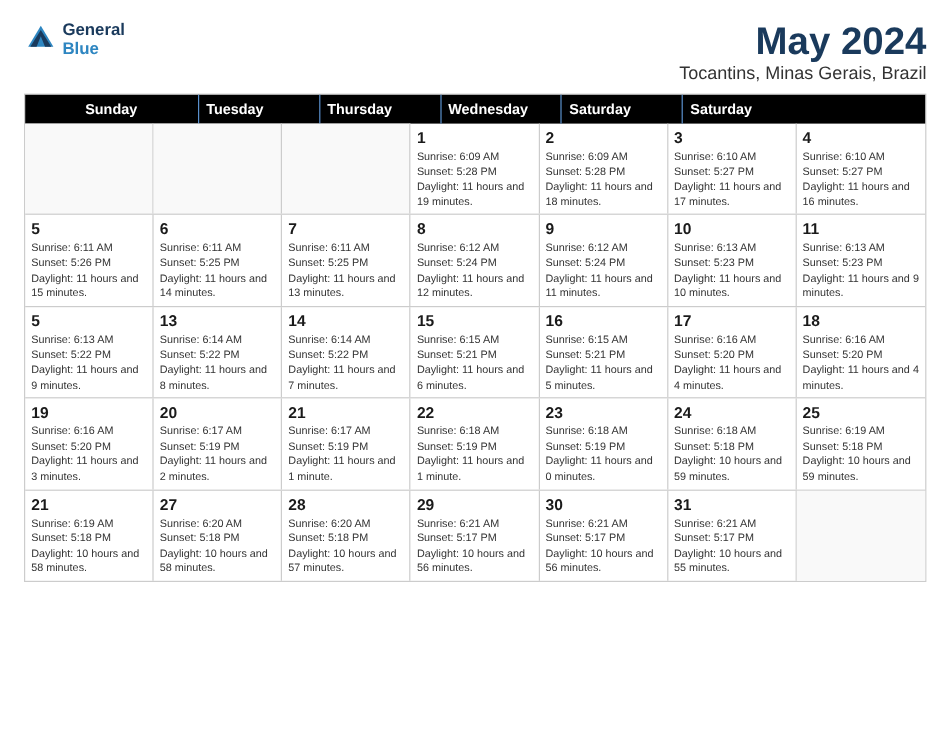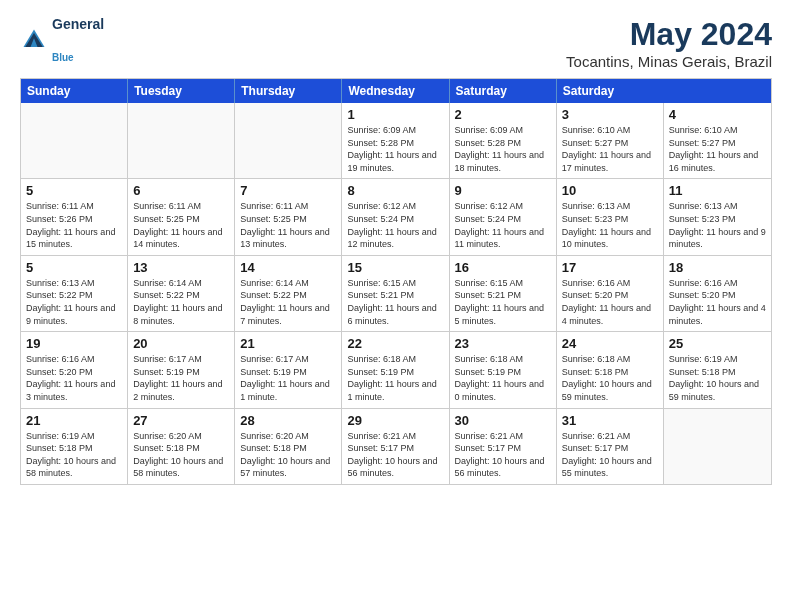--- a/index.html
+++ b/index.html
@@ -46,21 +46,22 @@
     }
     .calendar {
       flex: 1;
       display: flex;
       flex-direction: column;
       border: 1px solid #ccc;
     }
     .cal-header {
       display: grid;
       grid-template-columns: repeat(7, 1fr);
-      background: #1d4ed8;
+      background: #000000;
+      padding-left: 44px;
     }
     .cal-header-cell {
       color: #fff;
       font-size: 12px;
       font-weight: bold;
       padding: 5px 6px;
       border-right: 1px solid #5a90cc;
       text-align: left;
     }
     .cal-header-cell:last-child { border-right: none; }
@@ -104,21 +105,21 @@
 
 <div class="page">
   <div class="header">
     <div class="logo">
       <svg class="logo-icon" viewBox="0 0 32 32">
         <polygon points="16,4 28,24 4,24" fill="#2e86c1"></polygon>
         <polygon points="16,8 26,24 20,24 16,14 12,24 6,24" fill="#1a3a5c"></polygon>
       </svg>
       <div>
         <div style="font-size:14px;font-weight:bold;color:#1a3a5c;">General</div>
-        <div style="font-size:10px;font-weight:bold;color:#2e86c1;margin-top:20px;">Blue</div>
+        <div style="font-size:14px;font-weight:bold;color:#2e86c1;">Blue</div>
       </div>
     </div>
     <div class="title-block">
       <div class="main-title">May 2024</div>
       <div class="subtitle">Tocantins, Minas Gerais, Brazil</div>
     </div>
   </div>
 
   <div class="calendar">
     <div class="cal-header">

